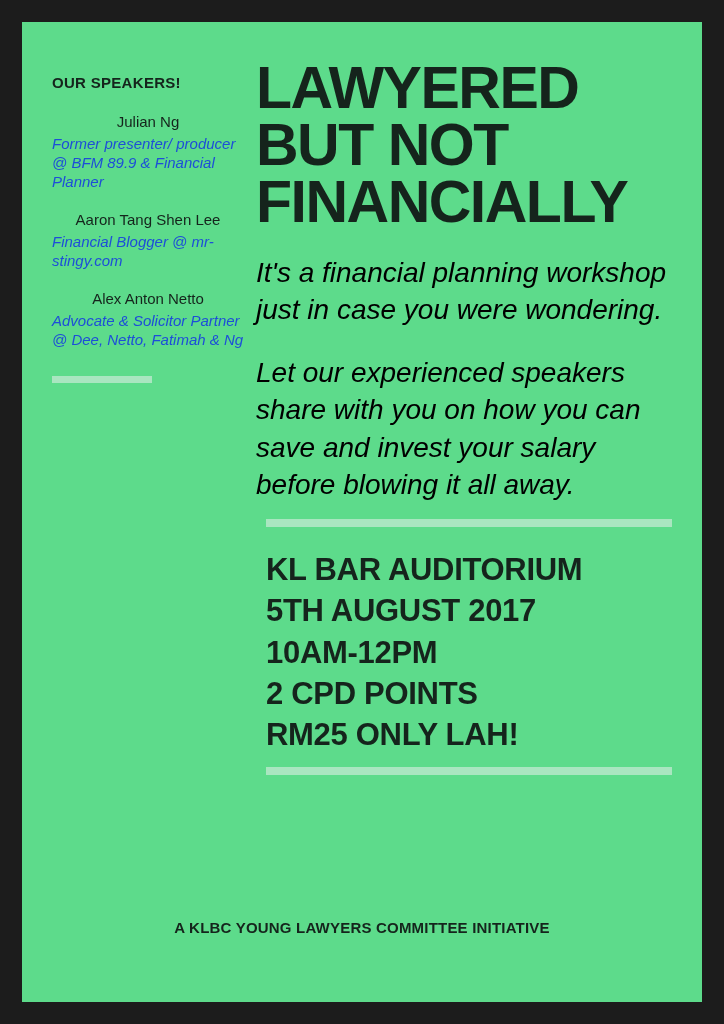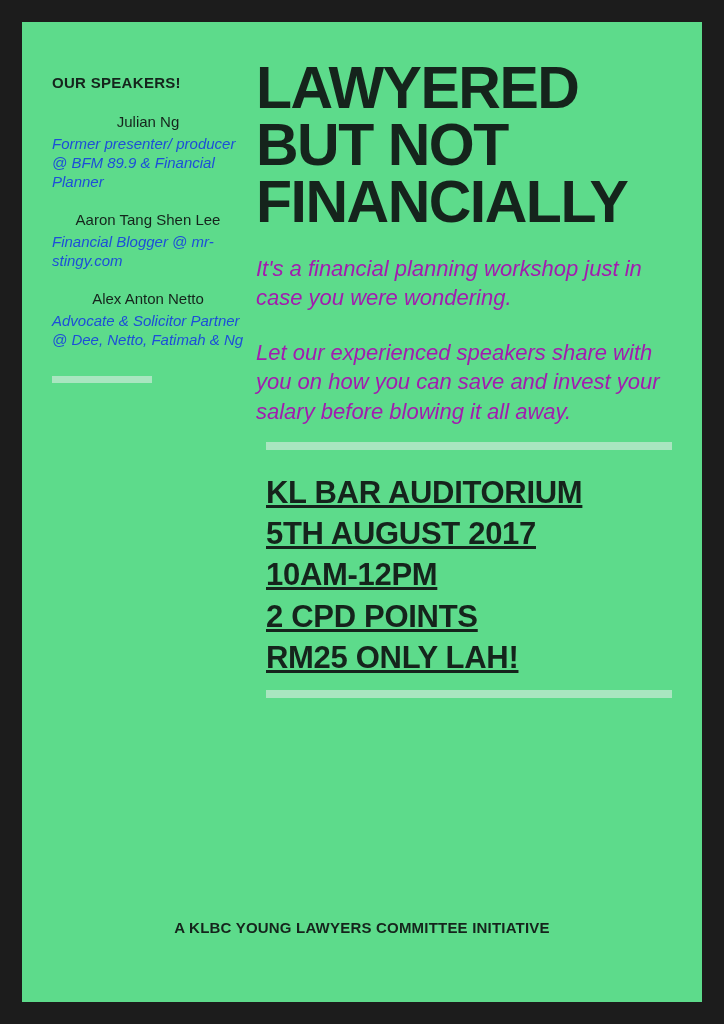--- a/index.html
+++ b/index.html
@@ -84,24 +84,24 @@
     color: #15241c;
     letter-spacing: -1.5px;
     margin: 0 0 22px 0;
     text-transform: uppercase;
   }
   .headline .l {
     display: block;
     white-space: nowrap;
   }
   .body-para {
-    font-size: 22px;
+    font-size: 28px;
     font-style: italic;
     line-height: 1.33;
-    color: #a21caf;
+    color: #000000;
     margin: 0 0 26px 0;
   }
   .body-para.second {
     margin-bottom: 10px;
   }
   .wide-rule {
     height: 8px;
     background: #a9e6c0;
     margin: 12px 0 22px 0;
   }
@@ -114,21 +114,20 @@
     font-size: 31px;
     font-weight: bold;
     color: #15241c;
     line-height: 1.33;
     letter-spacing: -0.3px;
     text-transform: uppercase;
     margin: 16px 0 10px 0;
   }
   .details div {
     white-space: nowrap;
-    text-decoration: underline;
   }
   .footer {
     margin-top: auto;
     text-align: center;
     font-size: 15px;
     font-weight: bold;
     letter-spacing: 0.2px;
     color: #15241c;
     padding-bottom: 46px;
     text-transform: uppercase;

